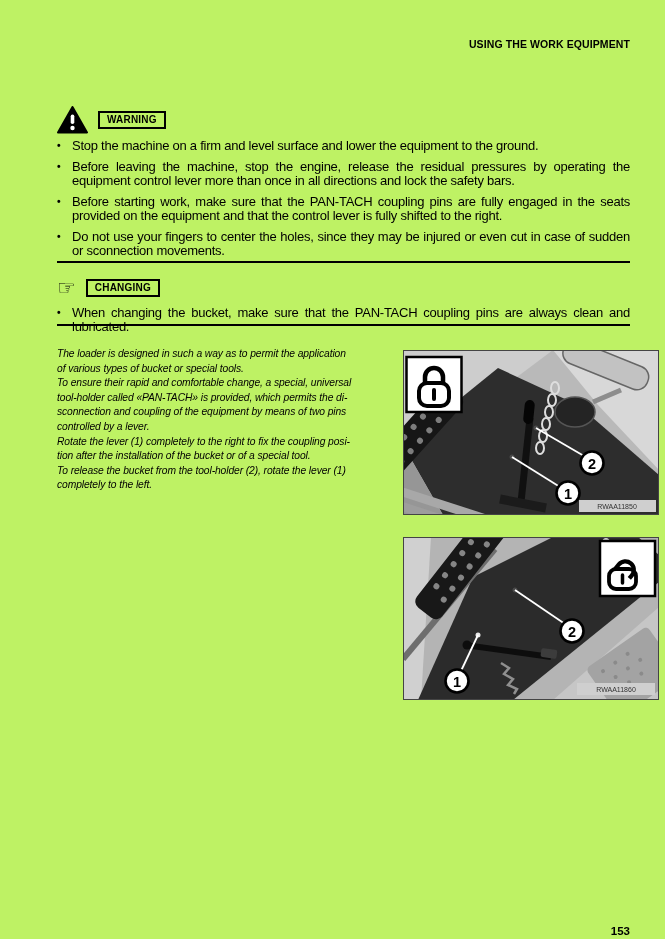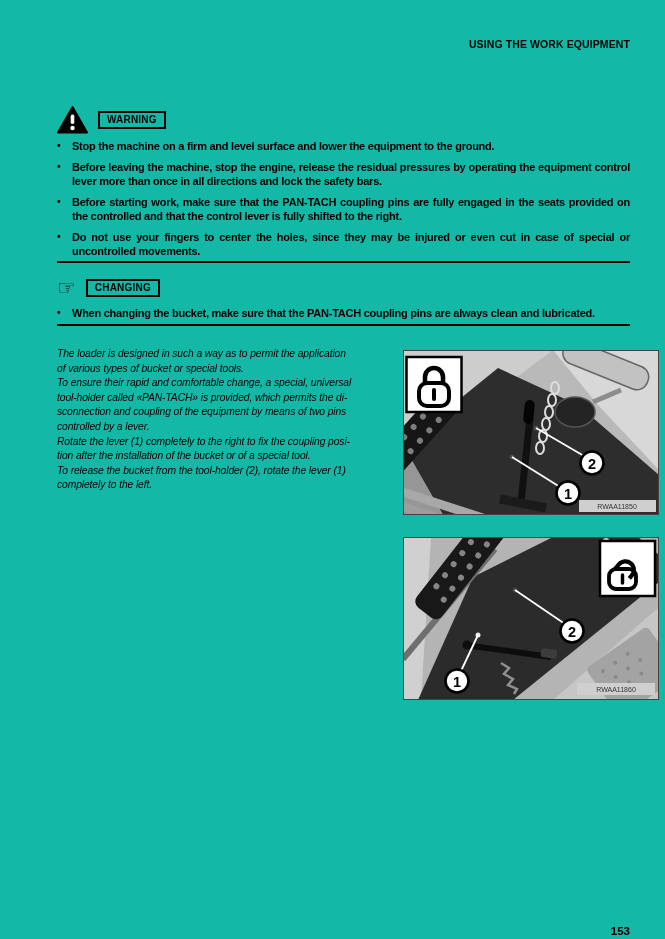--- a/index.html
+++ b/index.html
@@ -1,17 +1,17 @@
 <!DOCTYPE html>
 <html><head>
 <meta charset="utf-8">
 <style>
   html,body{margin:0;padding:0;background:#888;}
   .page{
-    position:relative; width:665px; height:939px; background:#14b8a6;
+    position:relative; width:665px; height:939px; background:#bef264;
     font-family:"Liberation Sans", sans-serif; color:#000;
     margin:0 auto; overflow:hidden;
   }
   .running-header{
     position:absolute; top:38px; left:57px; width:573px;
     text-align:right; font-size:10.5px; font-weight:bold; letter-spacing:.1px;
   }
   .section-title{
     position:absolute; top:73px; left:57px; width:590px;
     font-size:15px; font-weight:bold; letter-spacing:-.1px;
@@ -23,21 +23,21 @@
     font-size:10px; font-weight:bold; letter-spacing:.2px; margin-left:10px;
   }
   .imp-header{ position:absolute; top:278px; left:57px; display:flex; align-items:center; }
   .hand-glyph{ font-family:"DejaVu Sans", sans-serif; font-size:21px; line-height:20px; }
   .bullets{ position:absolute; left:57px; width:573px; }
   .bullets.warn{ top:139px; }
   .bullets.imp{ top:306px; }
   .bullet{ display:flex; margin-bottom:7px; }
   .bullet .marker{ flex:none; width:15px; font-size:10.4px; font-weight:bold; line-height:14px; }
   .bullet .btxt{
-    flex:1; font-size:11px; font-weight:bold; line-height:14px;
+    flex:1; font-size:13px; font-weight:normal; line-height:14px;
     text-align:justify; letter-spacing:-.25px;
   }
   .rule{ position:absolute; left:57px; width:573px; height:2px; background:#000; }
   .rule.r1{ top:261px; }
   .rule.r2{ top:324px; }
   .body-par{
     position:absolute; top:347px; left:57px; width:350px;
     font-size:10.3px; line-height:14.6px; white-space:pre-line; letter-spacing:-.1px;font-style:italic;
   }
   .figure{ position:absolute; left:403px; }
@@ -72,25 +72,25 @@
     <div class="bullet">
       <span class="marker">•</span>
       <span class="btxt">Stop the machine on a firm and level surface and lower the equipment to the ground.</span>
     </div>
     <div class="bullet">
       <span class="marker">•</span>
       <span class="btxt">Before leaving the machine, stop the engine, release the residual pressures by operating the equipment control lever more than once in all directions and lock the safety bars.</span>
     </div>
     <div class="bullet">
       <span class="marker">•</span>
-      <span class="btxt">Before starting work, make sure that the PAN-TACH coupling pins are fully engaged in the seats provided on the controlled and that the control lever is fully shifted to the right.</span>
-    </div>
-    <div class="bullet">
-      <span class="marker">•</span>
-      <span class="btxt">Do not use your fingers to center the holes, since they may be injured or even cut in case of special or uncontrolled movements.</span>
+      <span class="btxt">Before starting work, make sure that the PAN-TACH coupling pins are fully engaged in the seats provided on the equipment and that the control lever is fully shifted to the right.</span>
+    </div>
+    <div class="bullet">
+      <span class="marker">•</span>
+      <span class="btxt">Do not use your fingers to center the holes, since they may be injured or even cut in case of sudden or sconnection movements.</span>
     </div>
   </div>
 
   <div class="rule r1"></div>
 
   <div class="imp-header">
     <span class="hand-glyph">☞</span>
     <span class="boxed-label">CHANGING</span>
   </div>
 

